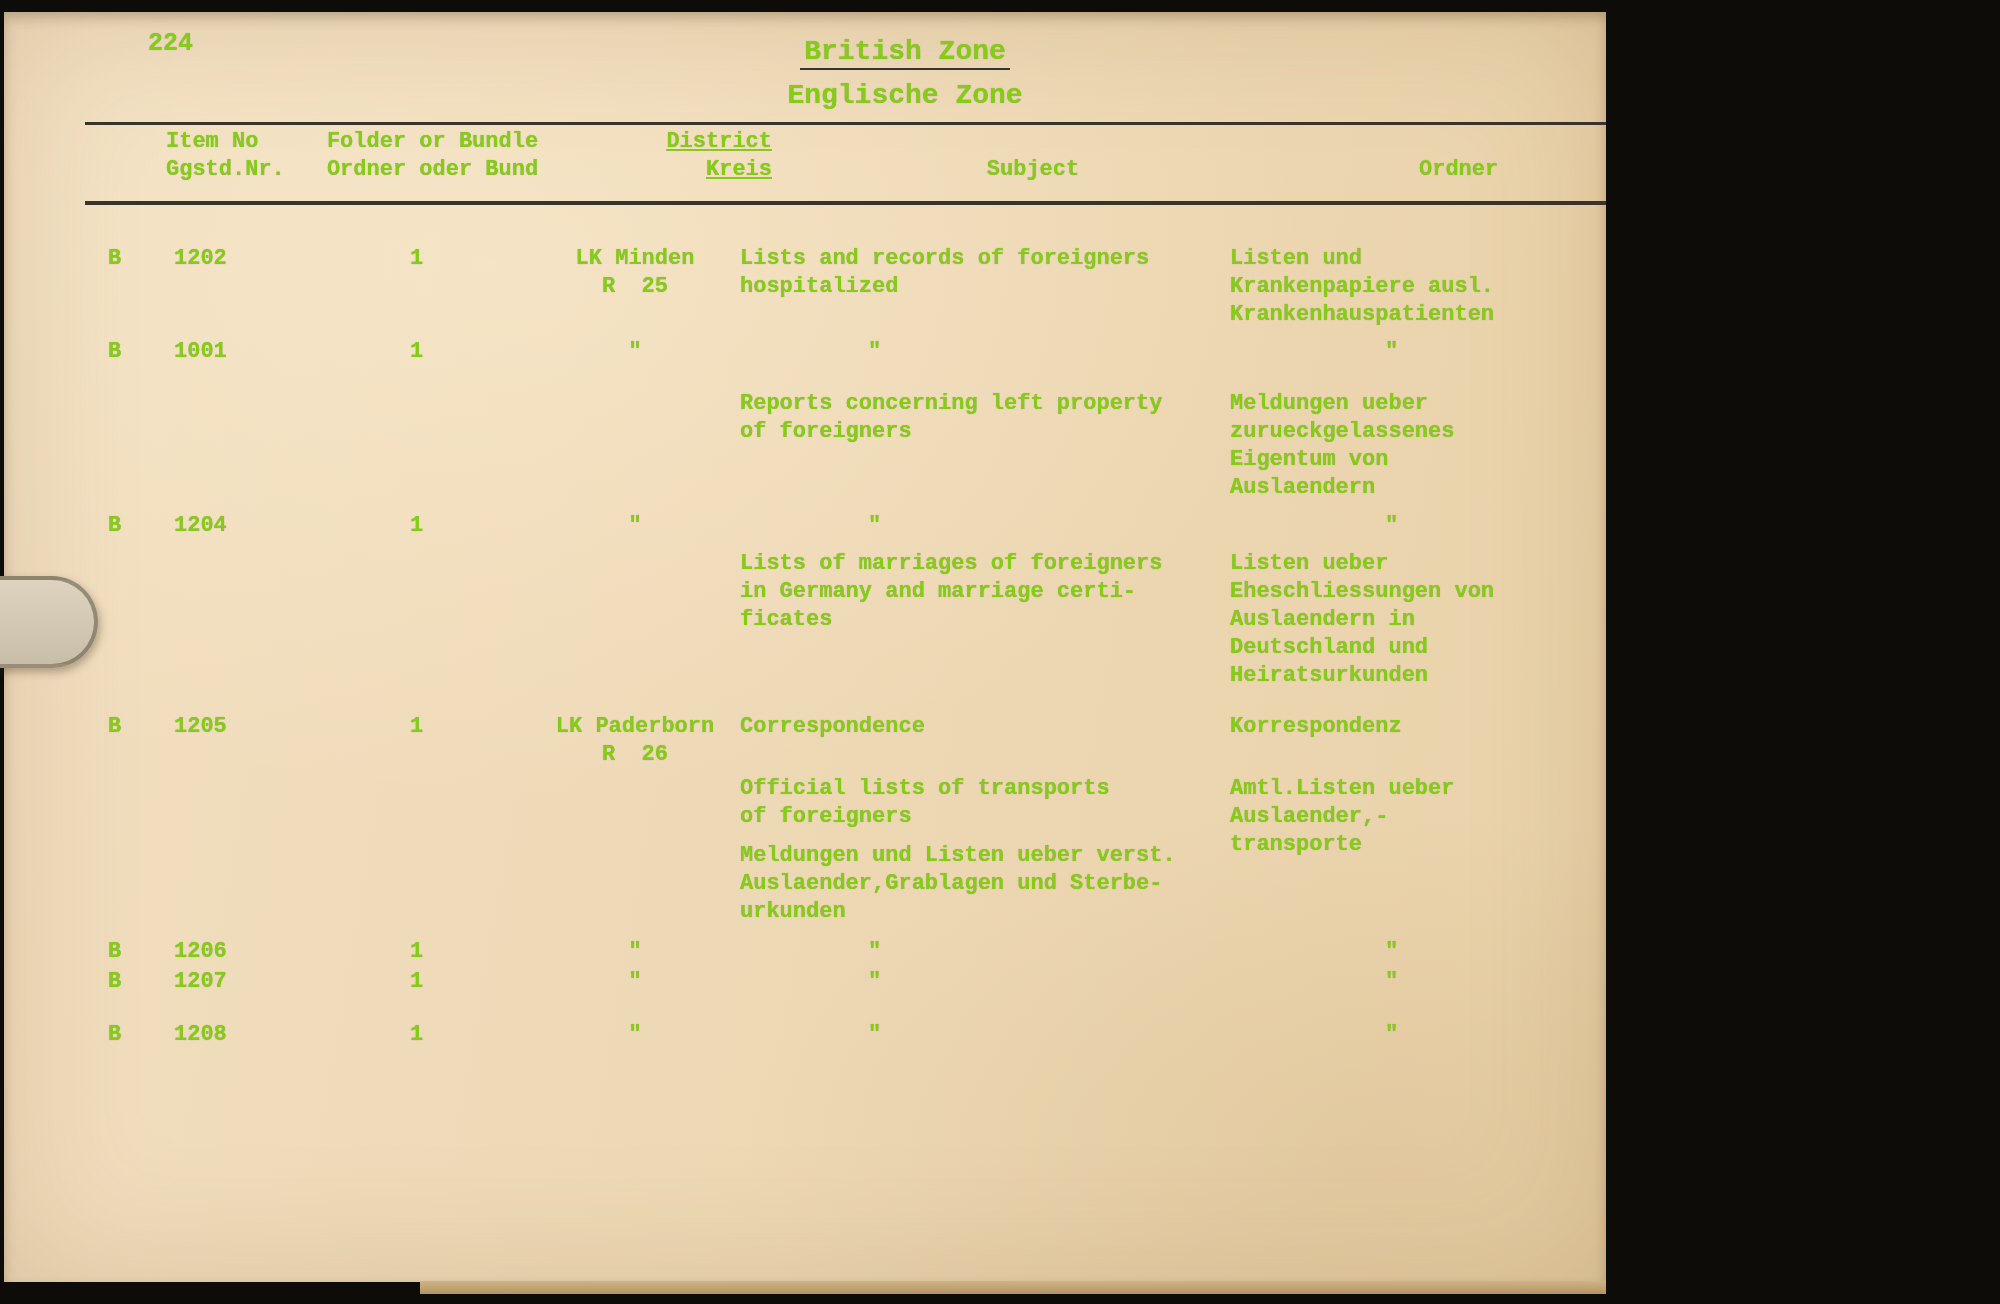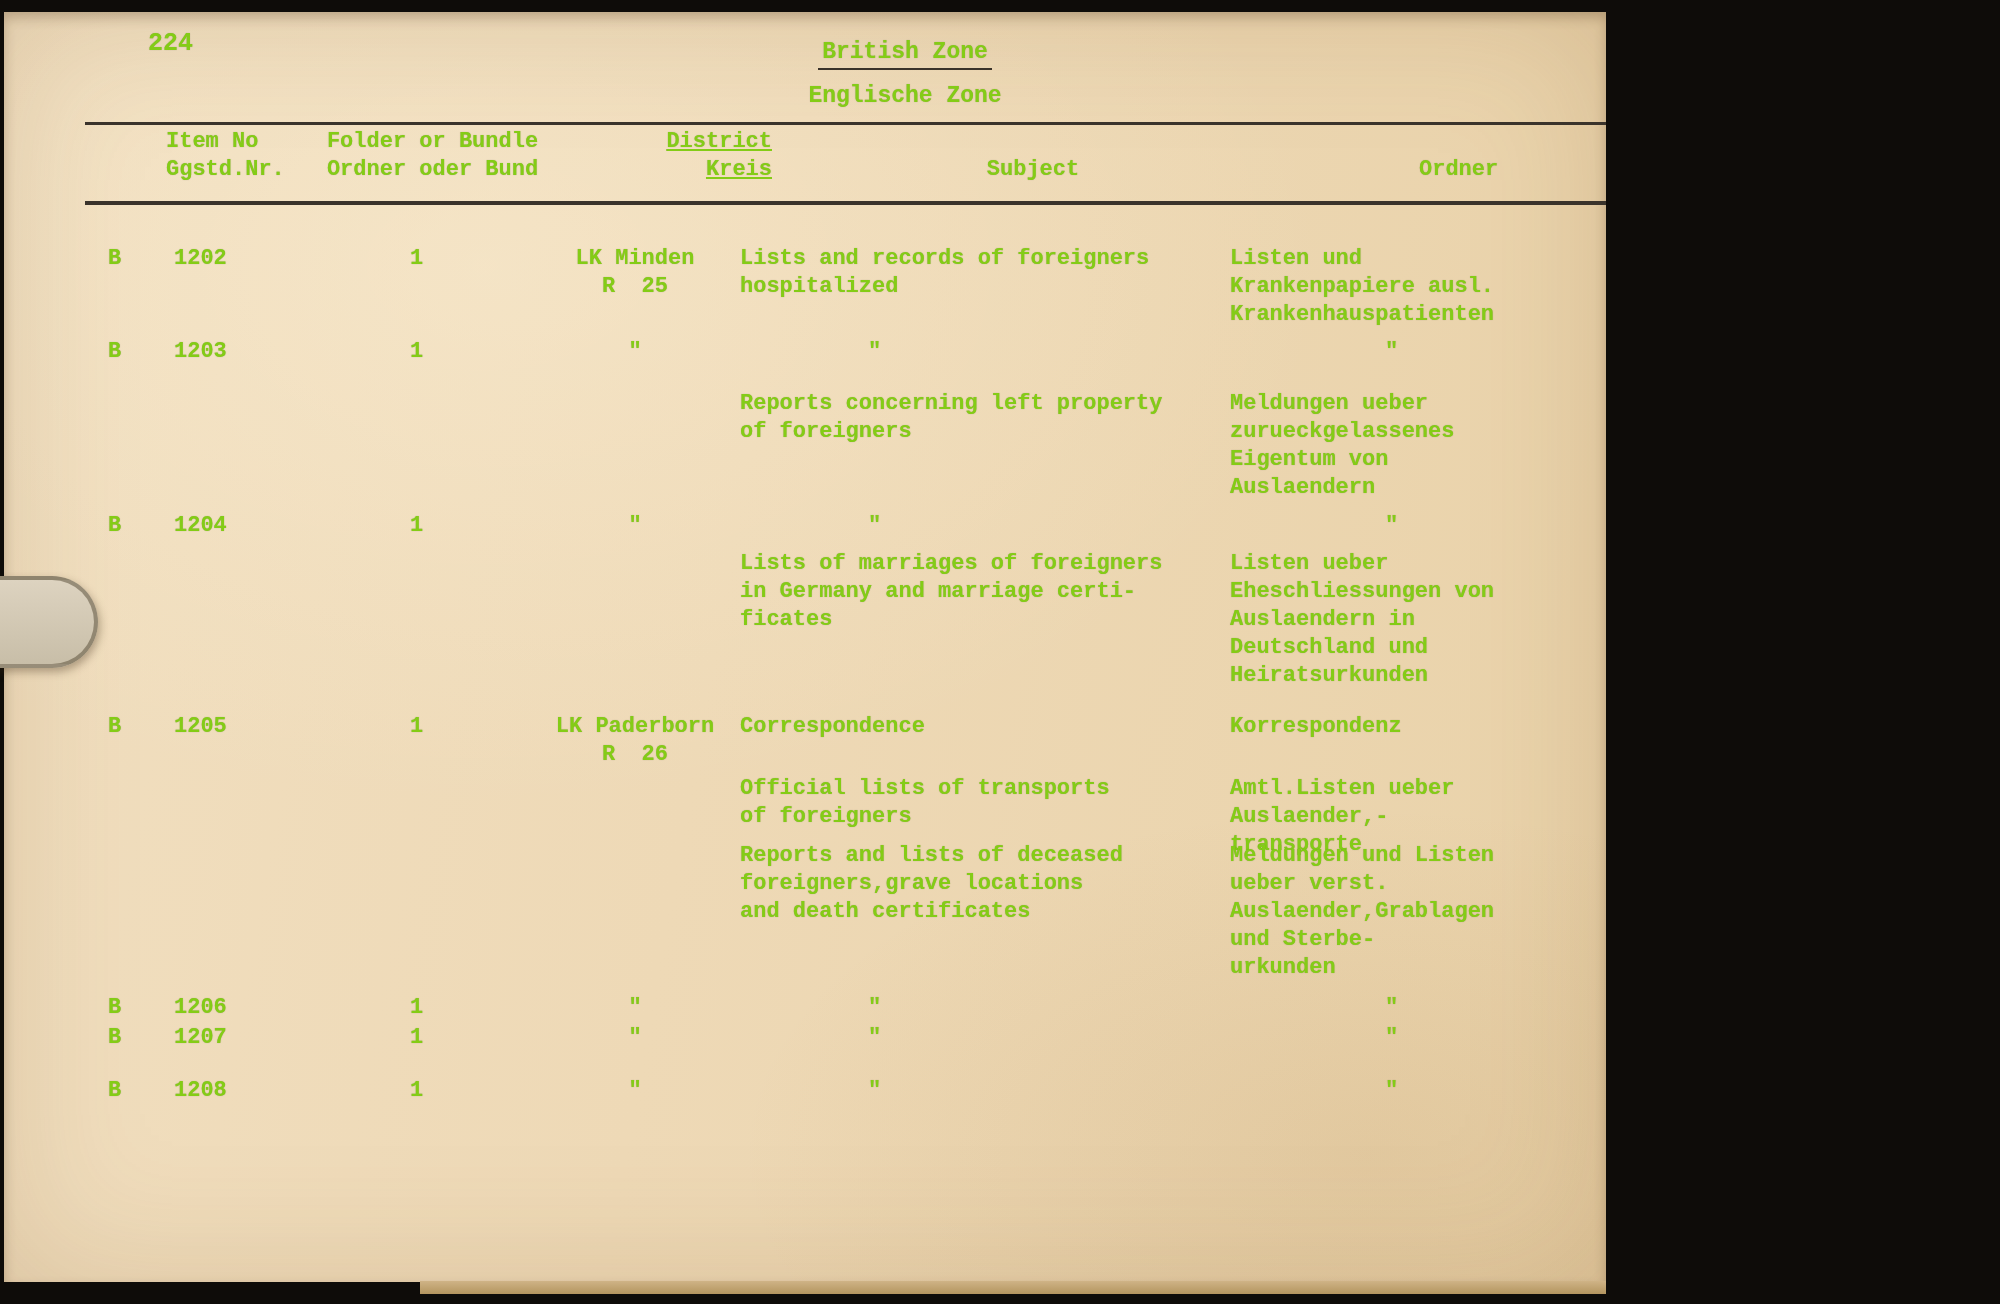--- a/index.html
+++ b/index.html
@@ -12,21 +12,21 @@
            linear-gradient(100deg,#f1dfc0 0%,#eed9b6 45%,#e9d2a9 100%);
          box-shadow: inset 0 0 140px rgba(120,80,30,0.18), inset 0 6px 12px rgba(60,40,15,0.25);}
   .underpage{position:absolute;left:420px;right:0;bottom:10px;height:13px;background:linear-gradient(#cfb386,#b3955f);}
   .tab{position:absolute;left:-6px;top:576px;width:100px;height:84px;
        background:linear-gradient(#ddd3c0,#c8bea8);
        border:4px solid rgba(95,84,62,0.55);border-left:none;
        border-radius:0 46px 46px 0;box-shadow:2px 4px 8px rgba(60,40,20,0.35);}
   .content{position:absolute;inset:0;font-size:22px;line-height:28px;font-weight:600;
            text-shadow:0 0 1px rgba(53,46,37,0.35);}
   .page-number{position:absolute;left:148px;top:30px;font-size:25px;}
-  .title-block{position:absolute;left:0;top:38px;width:1810px;text-align:center;font-size:23px;}
+  .title-block{position:absolute;left:0;top:38px;width:1810px;text-align:center;font-size:28px;}
   .title-main{display:inline-block;border-bottom:2px solid #3a332a;padding:0 4px 2px 4px;}
   .title-sub{margin-top:12px;}
   .rule{position:absolute;left:85px;width:1845px;background:#3a332b;}
   .rule-1{top:122px;height:3px;}
   .rule-2{top:201px;height:4px;}
   .thead{position:absolute;left:0;top:128px;right:70px;padding-left:108px;
          display:grid;grid-template-columns:195px 227px 210px 490px 1fr;align-items:end;gap:16px;}
   .thead .hcell{white-space:pre-wrap;}
   .hcell.h-item{padding-left:58px;text-align:left;}
   .hcell.h-folder{text-align:center;}
@@ -94,21 +94,21 @@
           <div class="cell folder">1</div>
           <div class="cell district">LK Minden
 R  25</div>
           <div class="cell subject">Lists and records of foreigners
 hospitalized</div>
           <div class="cell betreff">Listen und Krankenpapiere ausl.
 Krankenhauspatienten</div>
         </div>
         <div class="row">
           <div class="cell letter">B</div>
-          <div class="cell itemno">1203</div>
+          <div class="cell itemno">1001</div>
           <div class="cell folder">1</div>
           <div class="cell district ditto">"</div>
           <div class="cell subject ditto">"</div>
           <div class="cell betreff ditto">"</div>
         </div>
         <div class="row">
           <div class="cell letter"></div>
           <div class="cell itemno"></div>
           <div class="cell folder"></div>
           <div class="cell district"></div>
@@ -154,23 +154,20 @@
           <div class="cell subject">Official lists of transports
 of foreigners</div>
           <div class="cell betreff">Amtl.Listen ueber Auslaender,-
 transporte</div>
         </div>
         <div class="row">
           <div class="cell letter"></div>
           <div class="cell itemno"></div>
           <div class="cell folder"></div>
           <div class="cell district"></div>
-          <div class="cell subject">Reports and lists of deceased
-foreigners,grave locations
-and death certificates</div>
           <div class="cell betreff">Meldungen und Listen ueber verst.
 Auslaender,Grablagen und Sterbe-
 urkunden</div>
         </div>
         <div class="row">
           <div class="cell letter">B</div>
           <div class="cell itemno">1206</div>
           <div class="cell folder">1</div>
           <div class="cell district ditto">"</div>
           <div class="cell subject ditto">"</div>

